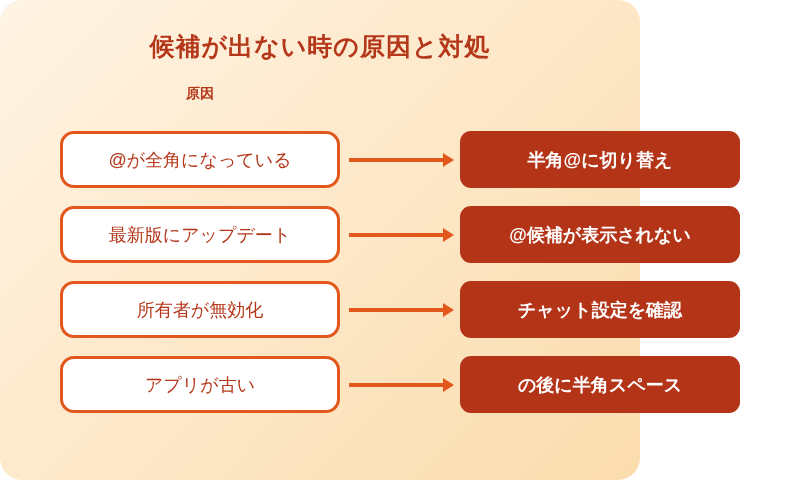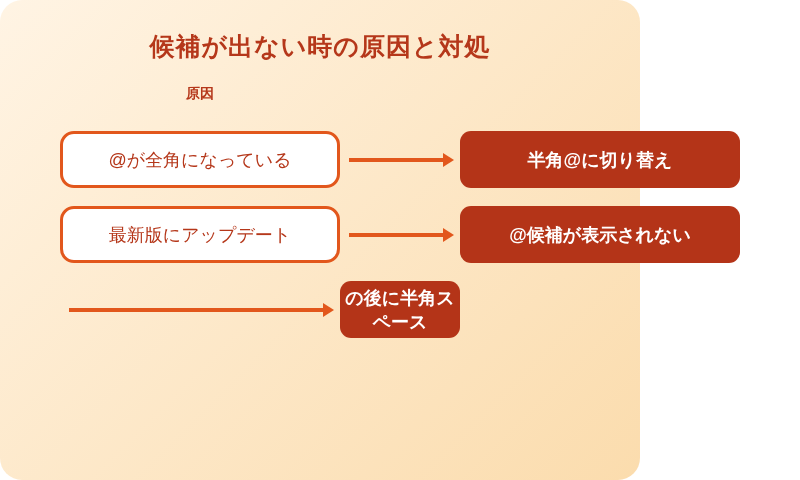--- a/index.html
+++ b/index.html
@@ -109,22 +109,31 @@
 
     <div class="row">
       <div class="cause-box">最新版にアップデート</div>
       <div class="arrow">
         <div class="line"></div>
         <div class="head"></div>
       </div>
       <div class="solution-box">@候補が表示されない</div>
     </div>
 
+    <div class="row">
+      <div class="cause-box">所有者が無効化</div>
+      <div class="arrow">
+        <div class="line"></div>
+        <div class="head"></div>
+      </div>
+      <div class="solution-box">チャット設定を確認</div>
+    </div>
 
     <div class="row">
+      <div class="cause-box">アプリが古い</div>
       <div class="arrow">
         <div class="line"></div>
         <div class="head"></div>
       </div>
       <div class="solution-box">の後に半角スペース</div>
     </div>
 
   </div>
 </div>
 

